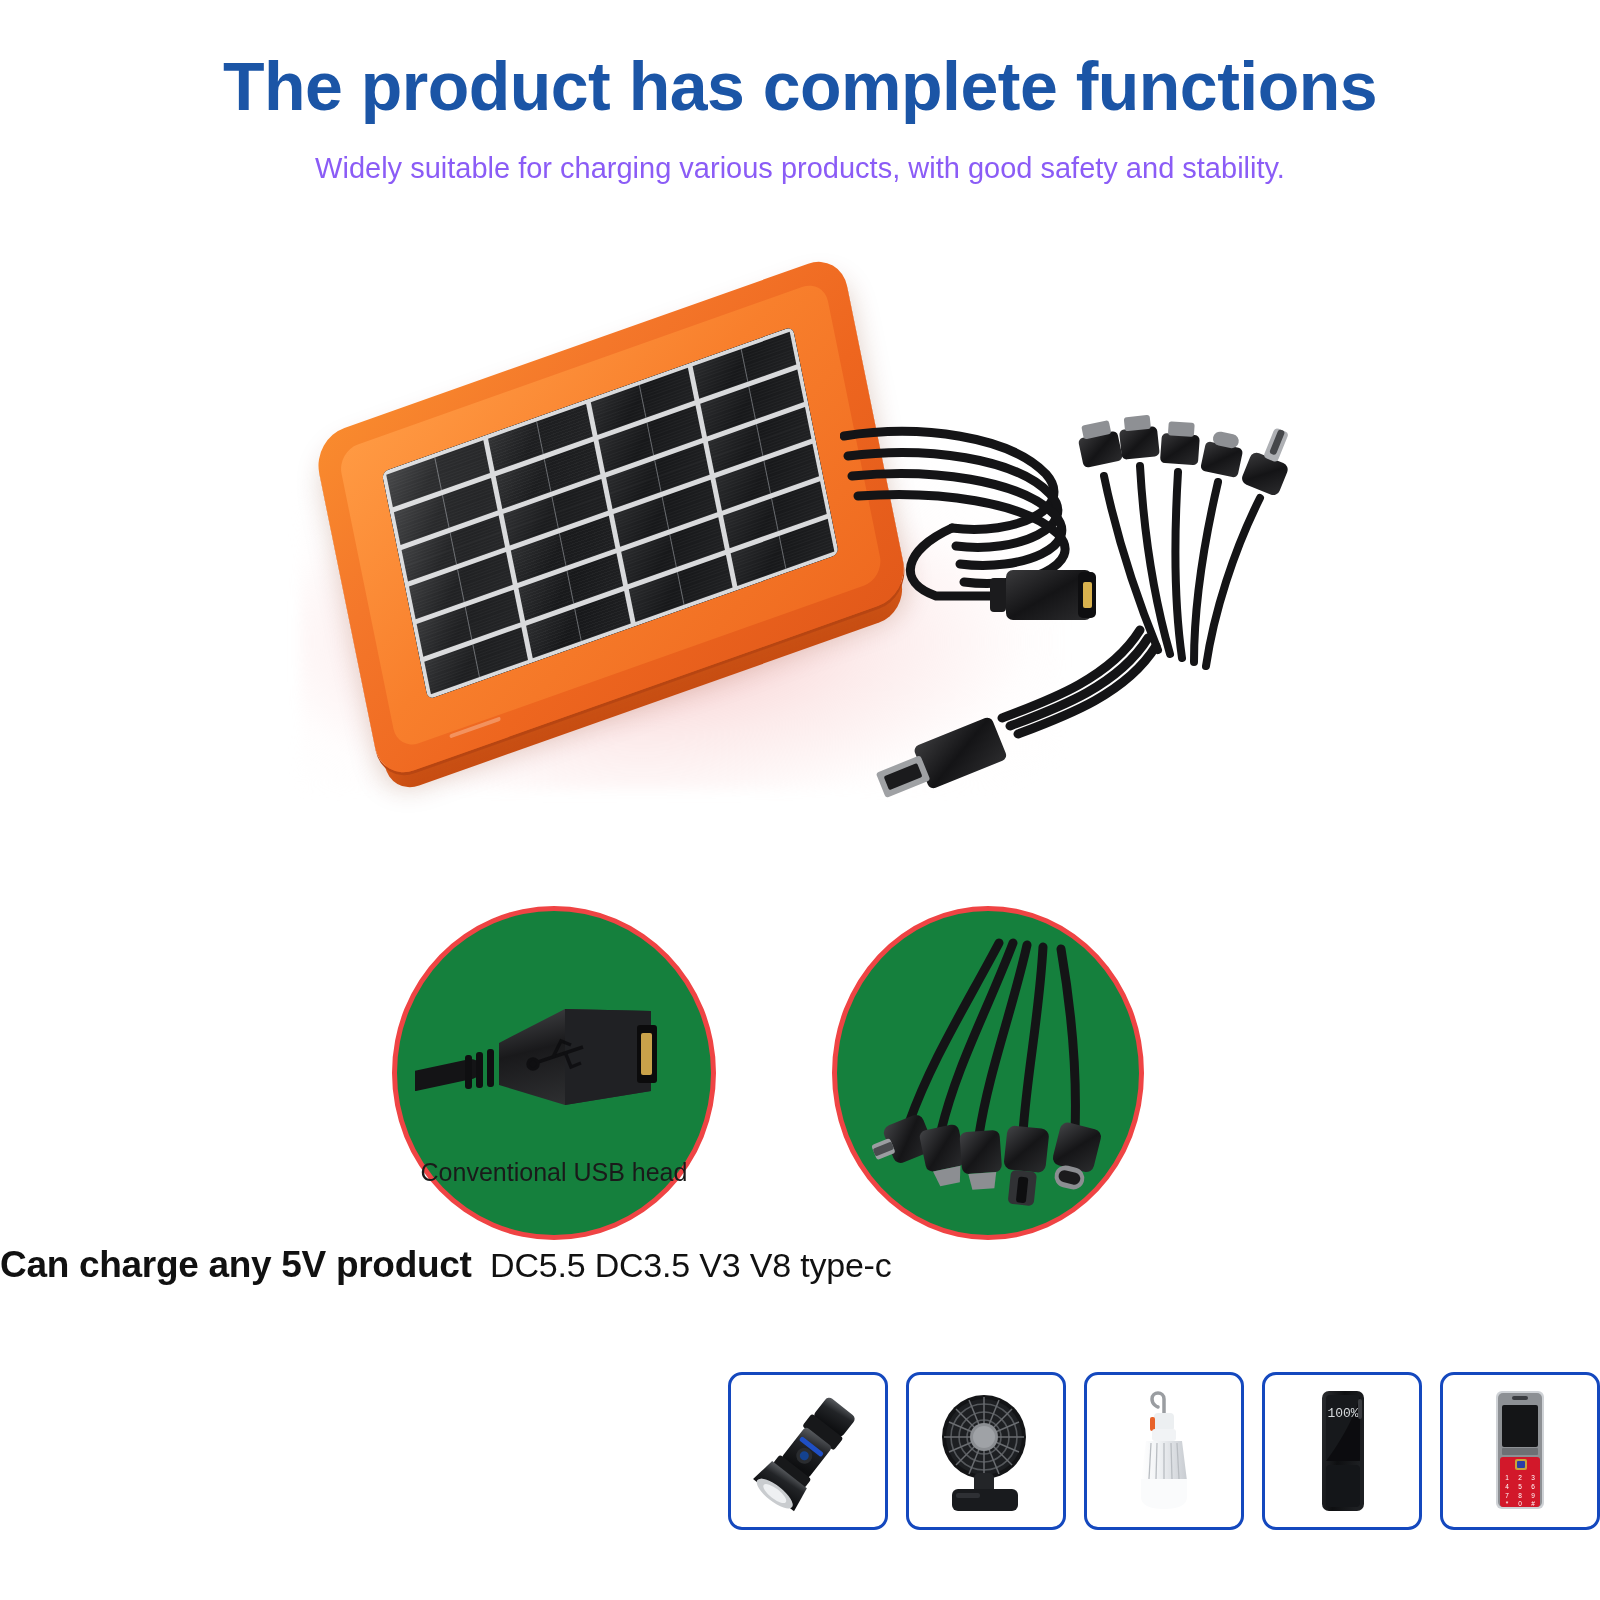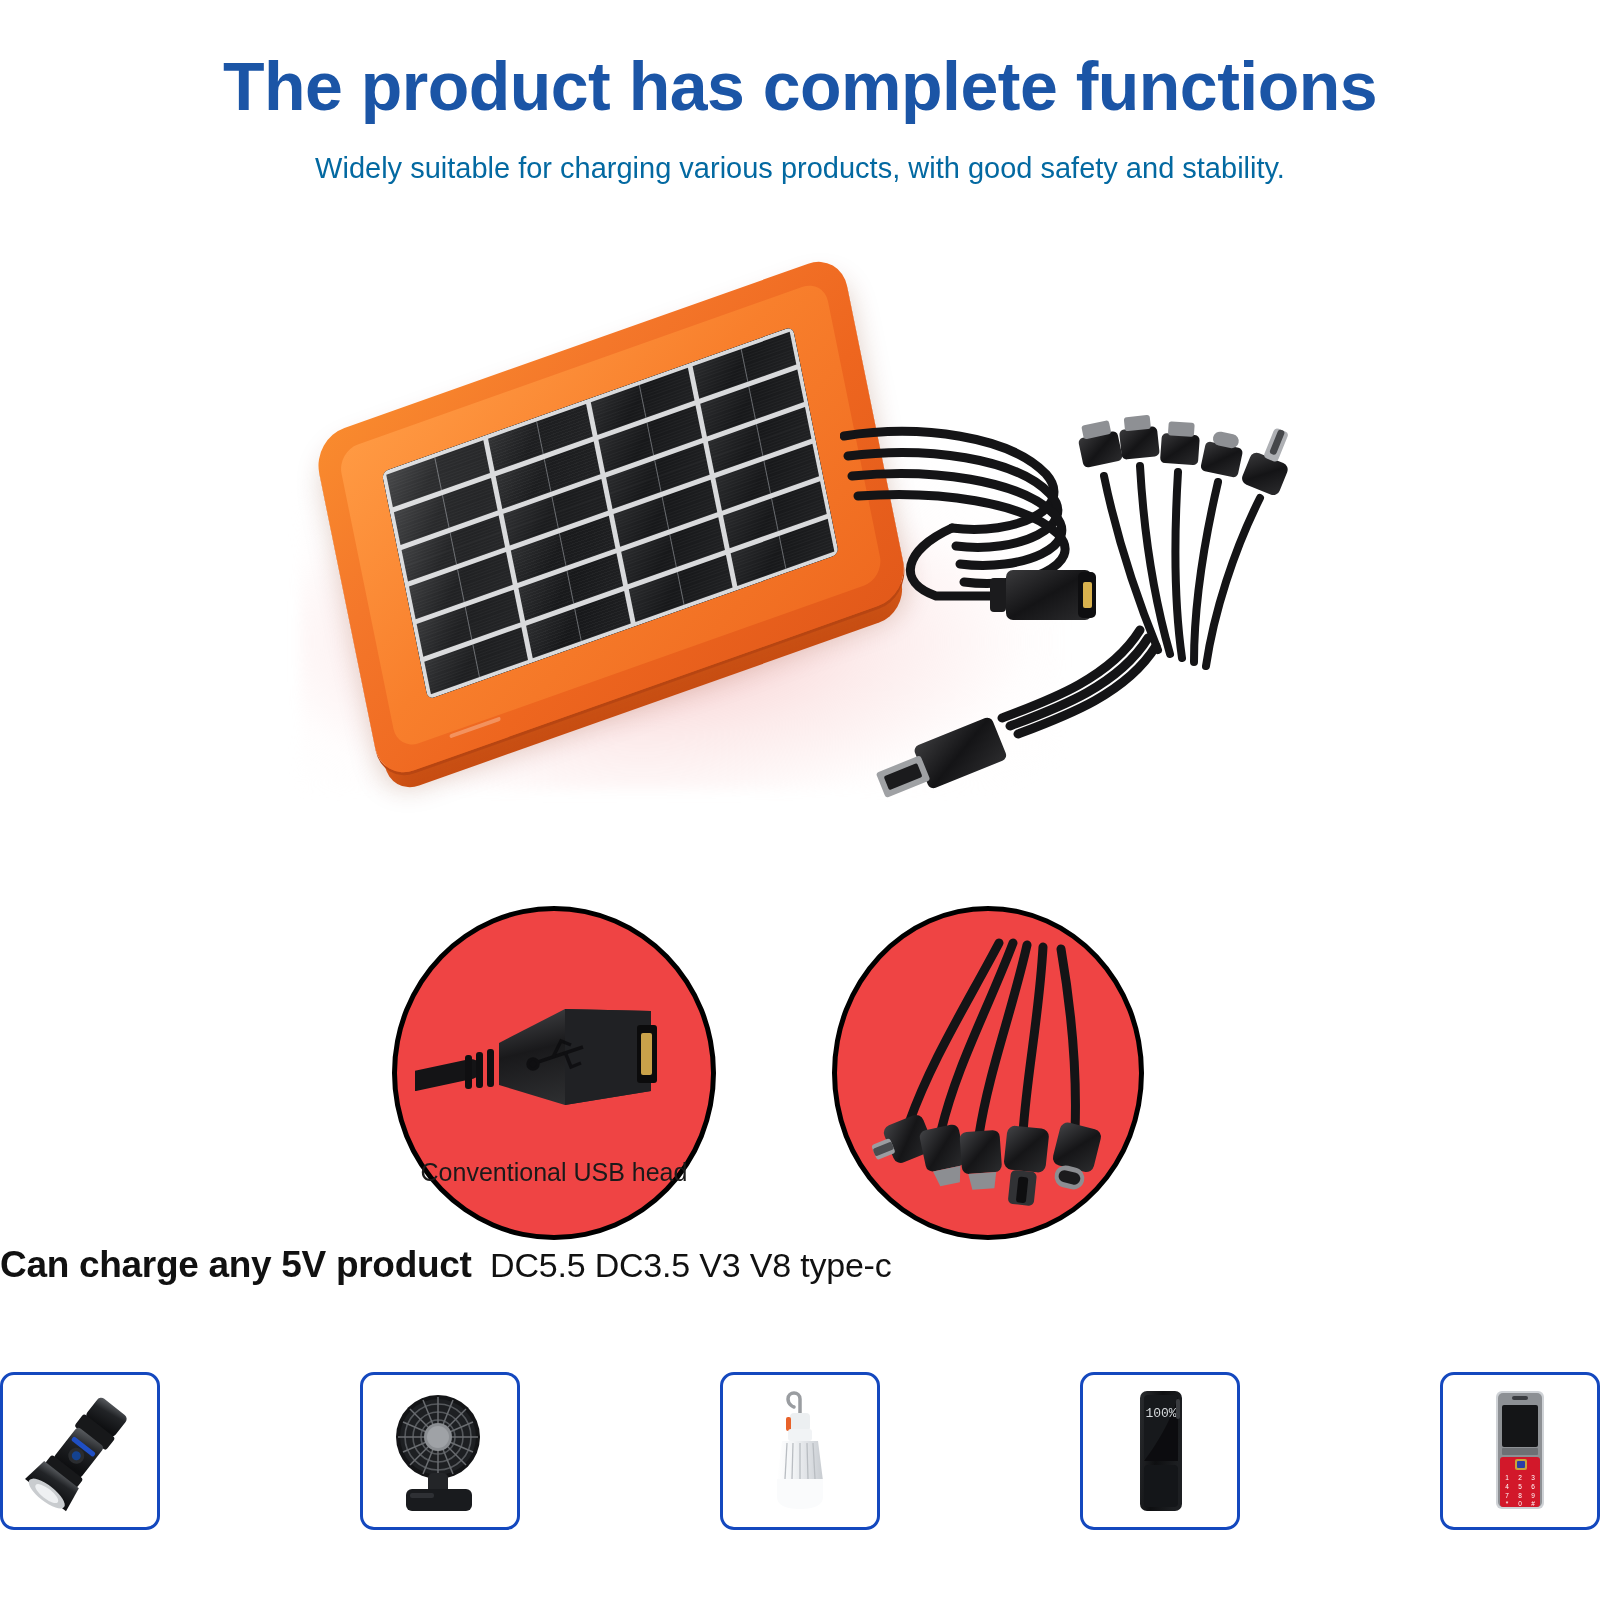--- a/index.html
+++ b/index.html
@@ -32,21 +32,21 @@
     letter-spacing: -0.5px;
     font-family: "Liberation Sans", sans-serif;
     white-space: nowrap;
     text-align: center;
   }
   .subtitle {
     margin: 0;
     padding-top: 26px;
     font-size: 29px;
     line-height: 1.52;
-    color: #0369a1;
+    color: #8b5cf6;
     font-weight: 400;
   }
   .subtitle .line { display: block; white-space: nowrap; }
 
   
   .hero {
     position: absolute;
     left: 0; top: 290px;
     width: 1600px;
     height: 560px;
@@ -160,24 +160,24 @@
   .cables svg { display: block; }
 
   
   .callouts {
     position: absolute;
     left: 0; top: 890px;
     width: 1600px; height: 360px;
   }
   .circle {
     position: absolute;
-    border: 5px solid #000000;
+    border: 5px solid #ef4444;
     border-radius: 50%;
     box-sizing: border-box;
-    background: #ef4444;
+    background: #15803d;
   }
   .circle-usb  { left: 392px; top: 16px;  width: 324px; height: 334px; }
   .circle-conn { left: 832px; top: 16px;  width: 312px; height: 334px; }
 
   .circle-caption {
     position: absolute;
     left: 0; right: 0;
     bottom: 48px;
     text-align: center;
     font-size: 25px;
@@ -208,21 +208,21 @@
     margin-left: 14px;
     letter-spacing: -0.2px;
   }
 
   
   .thumbs {
     position: absolute;
     left: 0; top: 1372px;
     width: 1600px;
     display: flex;
-    justify-content: space-between;
+    justify-content: flex-end;
     gap: 18px;
   }
   .thumb {
     width: 160px; height: 158px;
     border: 3px solid #1448BE;
     border-radius: 14px;
     box-sizing: border-box;
     background: #ffffff;
     display: flex;
     align-items: center;

